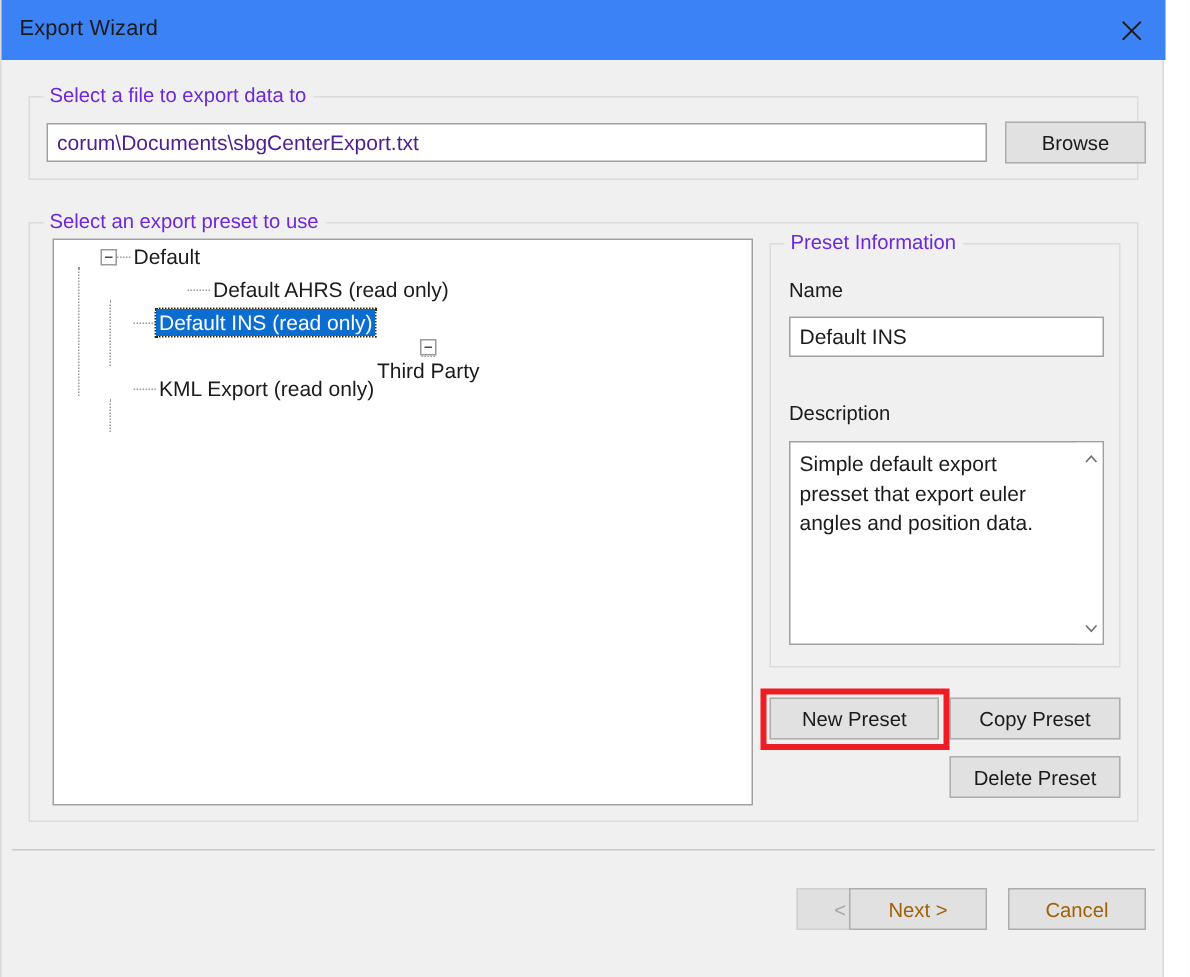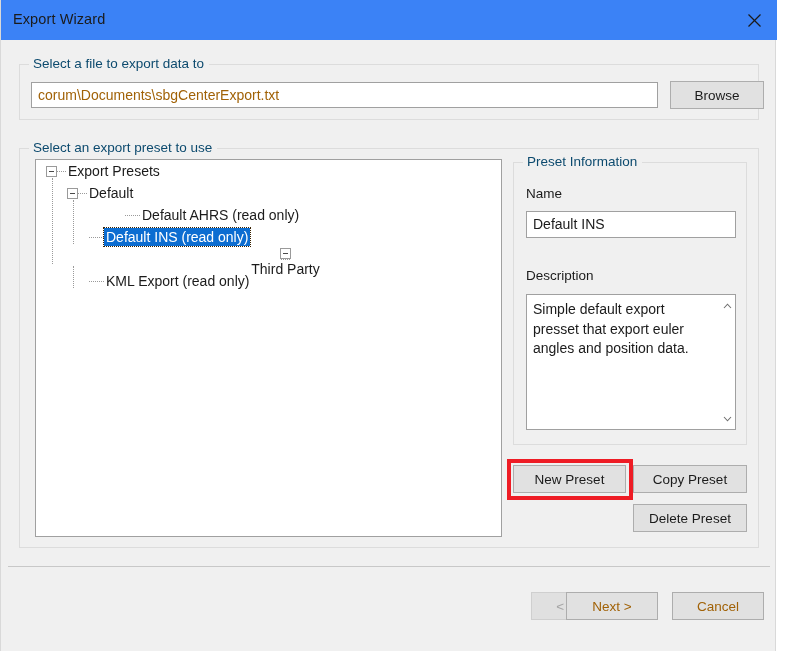--- a/index.html
+++ b/index.html
@@ -49,38 +49,38 @@
     position: absolute;
     border: 1px solid #dcdcdc;
     border-radius: 0;
   }
   .groupbox > .gb-label {
     position: absolute;
     top: -9px; left: 9px;
     background: #f0f0f0;
     padding: 0 5px 0 4px;
     font-size: 13.5px;
-    color: #0c4a6e;
+    color: #6d28d9;
     white-space: nowrap;
   }
 
   #gb-file { left: 18px; top: 64px; width: 740px; height: 56px; }
   #gb-preset { left: 18px; top: 148px; width: 740px; height: 400px; }
   #gb-info { left: 512px; top: 162px; width: 234px; height: 283px; }
 
   
   #path-input {
     position: absolute;
     left: 11px; top: 17px;
     width: 627px; height: 26px;
     background: #ffffff;
     border: 1px solid #a0a0a0;
     padding: 0 0 0 6px;
     font-size: 14px;
-    color: #a16207;
+    color: #4c1d95;
     line-height: 24px;
     white-space: nowrap;
     overflow: hidden;
   }
   #browse-btn {
     position: absolute;
     left: 650px; top: 16px;
     width: 94px; height: 28px;
     background: #e1e1e1;
     border: 1px solid #adadad;
@@ -277,25 +277,20 @@
     <div class="gb-label">Select an export preset to use</div>
 
     <div id="treeview">
 
       <div class="vline" style="left:16px; top:18px; height:86px;"></div>
 
       <div class="vline" style="left:37px; top:40px; height:44px;"></div>
 
       <div class="vline" style="left:37px; top:106px; height:22px;"></div>
 
-      <div class="tree-row" style="padding-left:10px;">
-        <span class="expander"></span>
-        <span class="dashlead"></span>
-        <span class="tree-label">Export Presets</span>
-      </div>
 
       <div class="tree-row" style="padding-left:31px;">
         <span class="expander"></span>
         <span class="dashlead"></span>
         <span class="tree-label">Default</span>
       </div>
 
       <div class="tree-row" style="padding-left:53px;margin-left:36px;">
         <span class="dashlead" style="width:15px;"></span>
         <span class="tree-label">Default AHRS (read only)</span>

